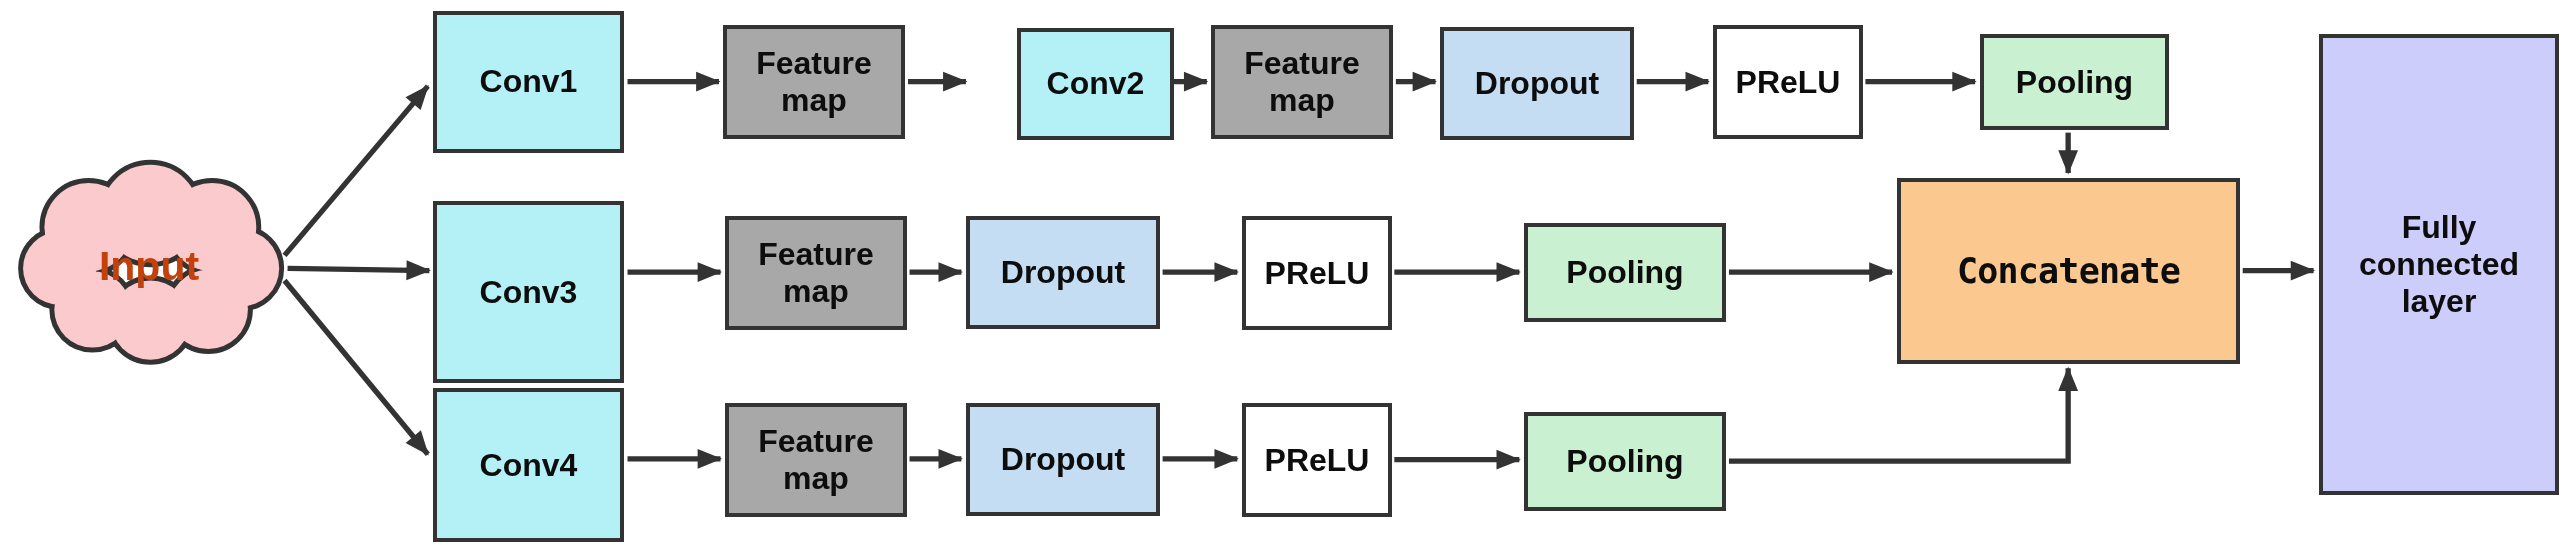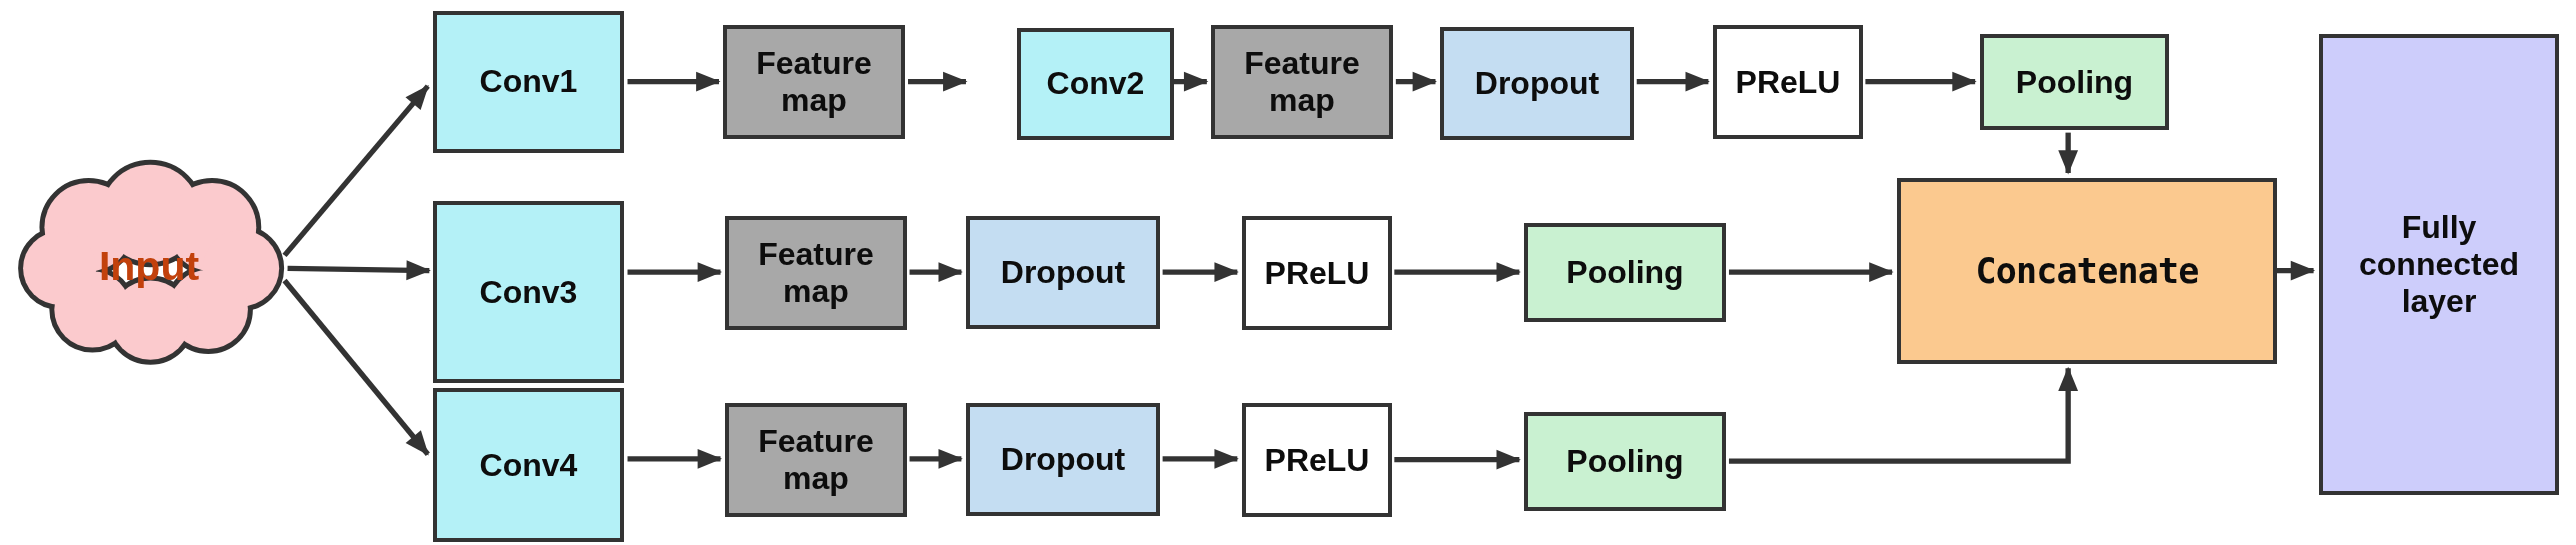--- a/index.html
+++ b/index.html
@@ -158,21 +158,21 @@
   <div class="node" style="left: 966px; top: 403px; width: 194px; height: 113px; background: rgb(196, 221, 242);">
       <span>Dropout</span>
     </div>
   <div class="node" style="left: 1242px; top: 403px; width: 150px; height: 114px; background: rgb(255, 255, 255);">
       <span>PReLU</span>
     </div>
   <div class="node" style="left: 1524px; top: 412px; width: 202px; height: 99px; background: rgb(201, 241, 209);">
       <span>Pooling</span>
     </div>
 
-  <div class="node mono" style="left: 1897px; top: 178px; width: 380px; height: 186px; background: rgb(251, 201, 143);">
+  <div class="node mono" style="left: 1897px; top: 178px; width: 343px; height: 186px; background: rgb(251, 201, 143);">
       <span>Concatenate</span>
     </div>
   <div class="node" style="left: 2319px; top: 34px; width: 240px; height: 461px; background: rgb(205, 205, 251);">
       <span>Fully connected layer</span>
     </div>
 
 </div>
 
 
 </body></html>

